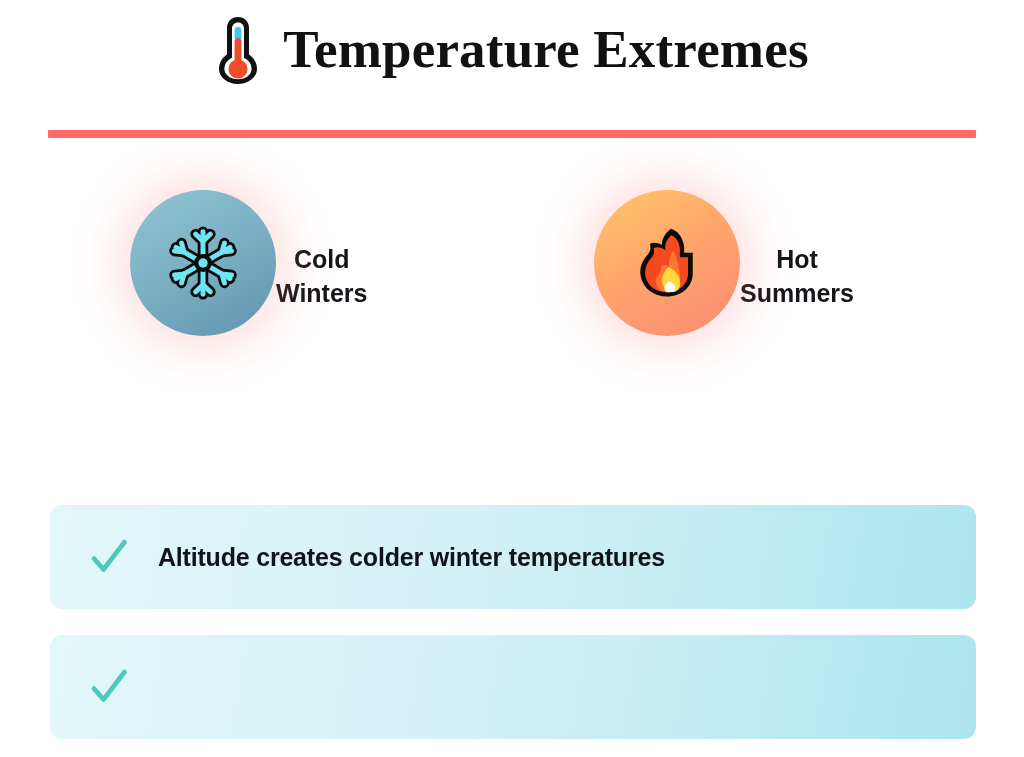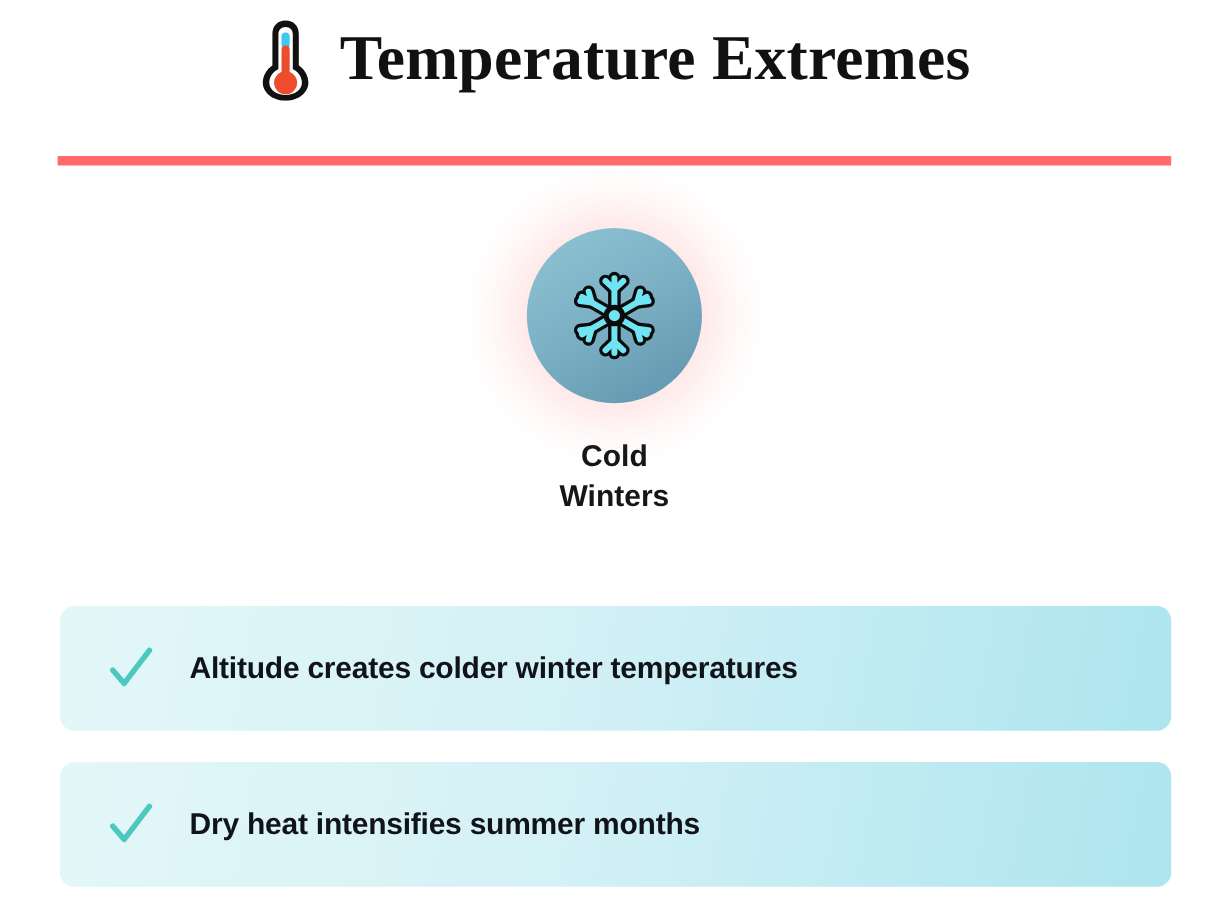--- a/index.html
+++ b/index.html
@@ -68,21 +68,21 @@
     left: 48px;
     top: 190px;
     width: 928px;
     display: flex;
     justify-content: space-around;
     align-items: flex-start;
   }
   .col {
     width: 300px;
     display: flex;
-    flex-direction: column;
+    flex-direction: row;
     align-items: center;
   }
 
   .circle {
     width: 146px;
     height: 146px;
     border-radius: 50%;
     display: flex;
     align-items: center;
     justify-content: center;
@@ -214,38 +214,83 @@
             </g>
             <circle cx="50" cy="50" r="11.5" fill="#0B0B0B"></circle>
             <circle cx="50" cy="50" r="6" fill="#70E4F2"></circle>
           </svg>
         </span>
       </div>
       <div class="col-label">Cold
 Winters</div>
     </div>
 
+    <div class="col">
+      <div class="circle circle-hot">
+        <span>
+          <svg class="emoji-svg" viewBox="0 0 100 100" xmlns="http://www.w3.org/2000/svg" aria-hidden="true">
+            <path d="M55 6
+                     C47 12 43 20 43.5 27
+                     C38 23.5 32 23 28 25.5
+                     C29.5 30 29 34.5 26 38.5
+                     C18 47 14 57 16.5 68
+                     C19.5 82.5 33 93 50 93
+                     C68.5 93 83 80.5 83 63.5
+                     L83 37 L72 37 L72 29
+                     C70 16 63.5 8.5 55 6 Z" fill="#0B0B0B"></path>
+            <path d="M55.5 14.5
+                     C49.5 20 46.5 26.5 48 33.5
+                     C42 29.5 36.5 28.8 32.8 31
+                     C34 35 33.5 38.5 31 42
+                     C24 49.5 20.5 58 22.5 67.5
+                     C25.2 80 37 87.5 50 87.5
+                     C65.5 87.5 77 77 77 63.5
+                     L77 42.5 L66.5 42.5 L66.5 31
+                     C64.8 22 61.5 16.5 55.5 14.5 Z" fill="#F5491F"></path>
+            <path d="M58 34
+                     C54 41 51.5 48 53 55
+                     C49 52 45 52 42 54.5
+                     C43 58 42.5 61 40.5 63.5
+                     C36.5 68 35 73 36.5 78
+                     C38.5 84.5 44.5 87.5 51 87.5
+                     C60.5 87.5 67 81 67 72.5
+                     C67 63 63.5 44 58 34 Z" fill="#FF7A2E"></path>
+            <path d="M52 55
+                     C46.5 61 43 67.5 43.5 73.5
+                     C44.2 81.5 50 87.5 57 87.5
+                     C63.2 87.5 67.5 82 67 75
+                     C66.3 66 59.5 58.5 52 55 Z" fill="#FFD83D"></path>
+            <path d="M52 74
+                     C48 77 46 81 47 84.5
+                     C48 87.8 52.5 88.2 57 87
+                     C61 85.9 62 82.5 60 79
+                     C58.2 75.8 55 74 52 74 Z" fill="#FFFFFF"></path>
+          </svg>
+        </span>
+      </div>
+      <div class="col-label">Hot
+Summers</div>
+    </div>
 
   </div>
 
   <div class="points">
 
     <div class="point">
       <span>
         <svg class="check" viewBox="0 0 42 42" xmlns="http://www.w3.org/2000/svg" aria-hidden="true">
           <path d="M6 22.5 L15.5 33.5 L36.5 6" fill="none" stroke="#4BC9BE" stroke-width="4.6" stroke-linecap="round" stroke-linejoin="round"></path>
         </svg>
       </span>
       <div class="point-text">Altitude creates colder winter temperatures</div>
     </div>
 
     <div class="point">
       <span>
         <svg class="check" viewBox="0 0 42 42" xmlns="http://www.w3.org/2000/svg" aria-hidden="true">
           <path d="M6 22.5 L15.5 33.5 L36.5 6" fill="none" stroke="#4BC9BE" stroke-width="4.6" stroke-linecap="round" stroke-linejoin="round"></path>
         </svg>
       </span>
-      <div class="point-text">Dry heat intensifies summer months</div>
     </div>
 
   </div>
 
 </div>
 
 </body></html>

